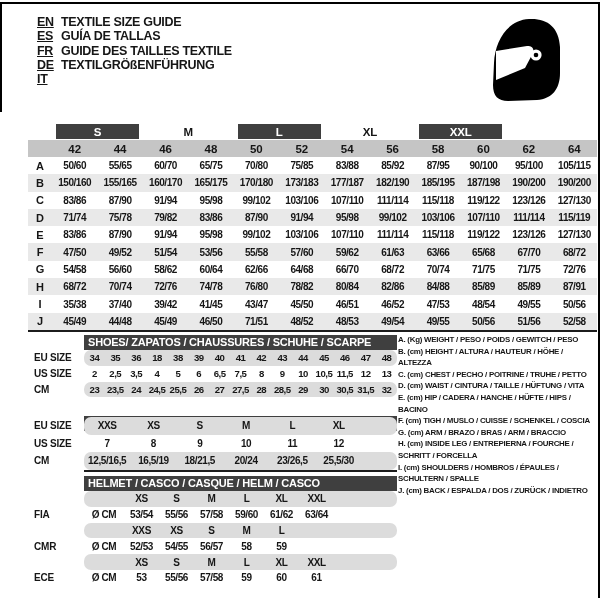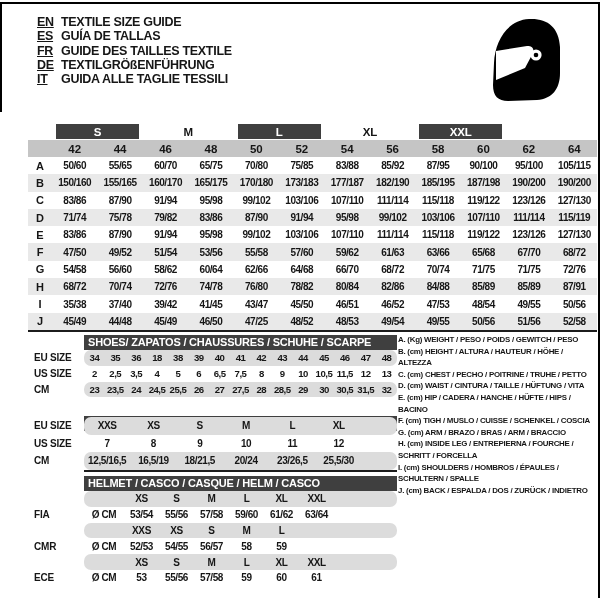--- a/index.html
+++ b/index.html
@@ -81,21 +81,20 @@
       <div class="lang-row">
         <div class="lang-code">FR</div>
         <div class="lang-text">GUIDE DES TAILLES TEXTILE</div>
       </div>
       <div class="lang-row">
         <div class="lang-code">DE</div>
         <div class="lang-text">TEXTILGRÖßENFÜHRUNG</div>
       </div>
       <div class="lang-row">
         <div class="lang-code">IT</div>
-        <div class="lang-text">GUIDA ALLE TAGLIE TESSILI</div>
       </div>
     </div>
 
   <svg class="helmet" viewBox="0 0 74 88" aria-hidden="true">
     <path fill="#000" d="M 40,3 C 19,4 6,24 5,47 L 4,69 C 4,80 9,85 19,85 L 48,84 C 63,83 71,73 71,57 L 71,31 C 70,11 58,2 40,3 Z"></path>
     <path fill="#fff" d="M 7,35 L 38,30 C 44,30 45,33 44,37 L 36,52 L 7,64 Z"></path>
     <circle fill="#fff" cx="47" cy="39" r="5.6"></circle>
     <circle fill="#000" cx="47" cy="39" r="2.3"></circle>
   </svg>
 
@@ -258,21 +257,21 @@
         <div class="cell">48/54</div>
         <div class="cell">49/55</div>
         <div class="cell">50/56</div>
       </div>
       <div class="trow data-row alt">
         <div class="cell letter-cell">J</div>
         <div class="cell">45/49</div>
         <div class="cell">44/48</div>
         <div class="cell">45/49</div>
         <div class="cell">46/50</div>
-        <div class="cell">47/25</div>
+        <div class="cell">71/51</div>
         <div class="cell">48/52</div>
         <div class="cell">48/53</div>
         <div class="cell">49/54</div>
         <div class="cell">49/55</div>
         <div class="cell">50/56</div>
         <div class="cell">51/56</div>
         <div class="cell">52/58</div>
       </div>
     </div>
 

